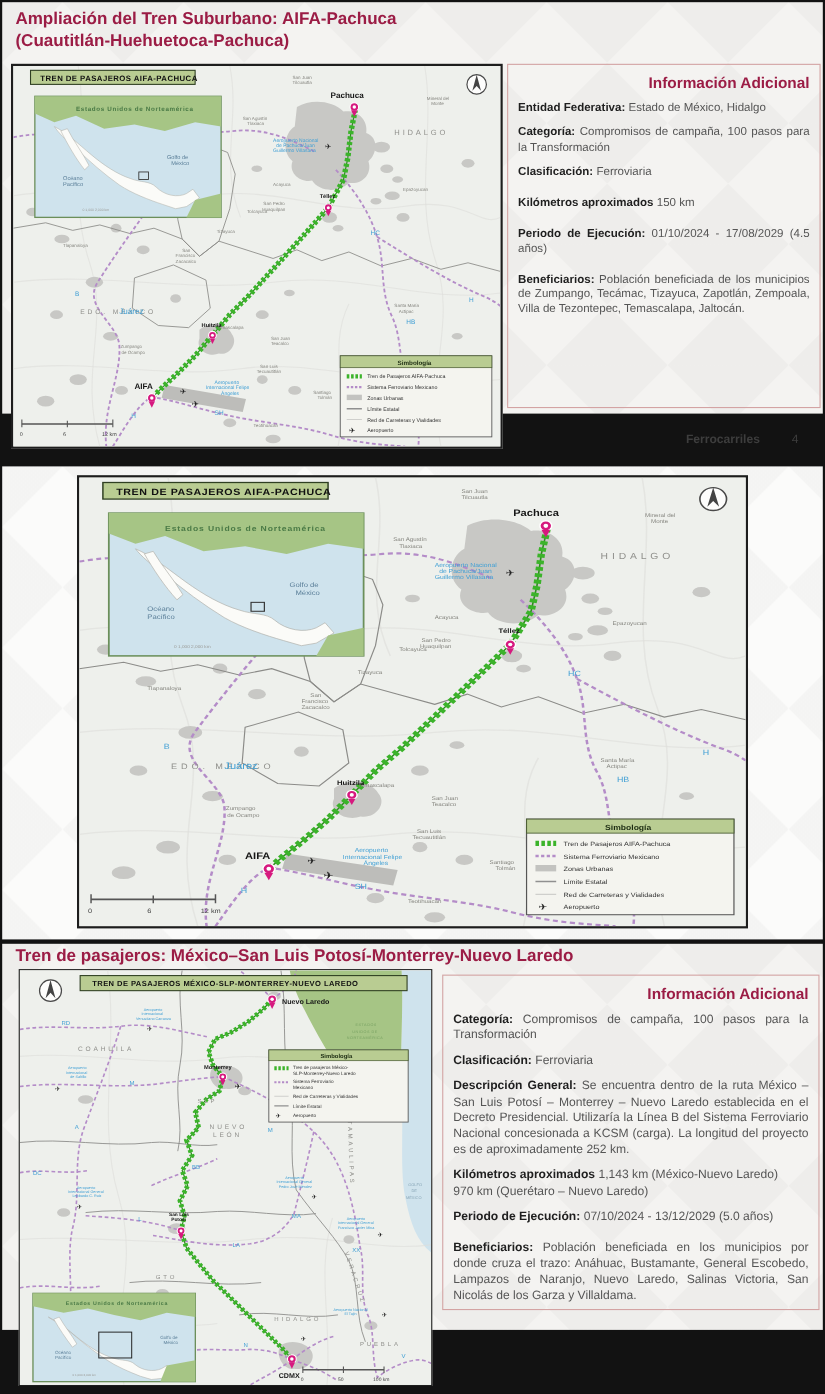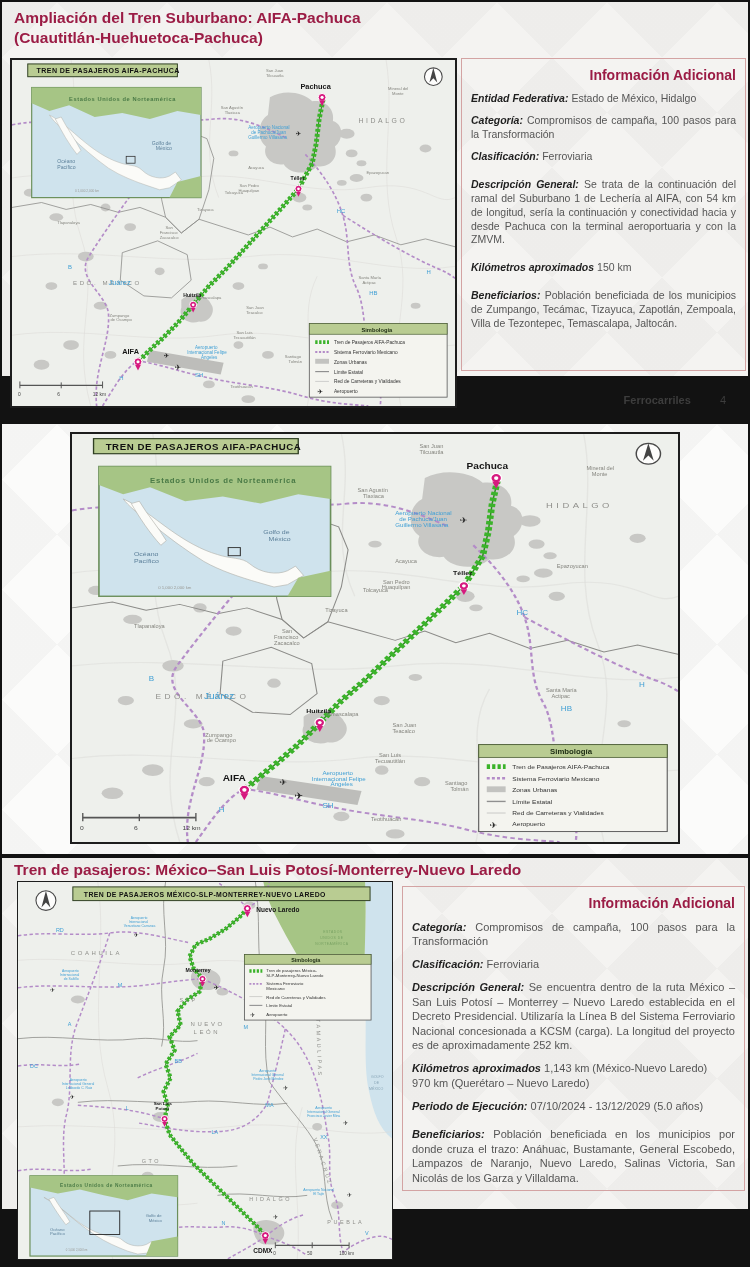--- a/index.html
+++ b/index.html
@@ -20,21 +20,21 @@
   #map1{left:8px;top:56px;width:447px;height:350px;}
   #map2{left:68px;top:8px;width:610px;height:412px;}
   #map3{left:15px;top:23px;width:376px;height:379px;border-width:1px;}
   .map-card svg{display:block;width:100%;height:100%;}
   .info-panel{position:absolute;border:1px solid #d3a3a3;padding:6px 9px 10px 9px;box-sizing:border-box;
     font-size:10.5px;color:#555;}
   #info1{left:459px;top:56px;width:285px;height:313px;}
   #info2{left:400px;top:28px;width:343px;height:305px;font-size:11px;}
   .info-heading{margin:2px 0 4px 0;font-size:14px;font-weight:bold;color:#9b1c45;text-align:right;}
   .info-panel p{margin:8.5px 0;line-height:1.32;text-align:justify;}
-  .info-panel b{color:#1f1f1f;font-style:italic;}
+  .info-panel b{color:#1f1f1f;}
   #info1 p.gap-lg, #info2 p.gap-lg{margin-top:14px;}
   .deck-footer{position:absolute;top:392px;right:22px;font-size:11px;font-weight:normal;color:#3d3d3d;}
   .deck-footer span{margin-left:26px;}
   
   text{font-family:"Liberation Sans",sans-serif;}
   .t-hdr{font-size:7.2px;font-weight:bold;fill:#111;letter-spacing:.4px;}
   .t-state{font-size:7px;fill:#8f8f8b;letter-spacing:2.6px;}
   .t-town{font-size:4.2px;fill:#85857f;}
   .t-blue{font-size:4.6px;fill:#42a0d5;}
   .t-blue-b{font-size:7.5px;fill:#42a0d5;}
@@ -458,22 +458,22 @@
   <div class="map-card" id="map1">
     <svg viewBox="0 0 450 352" preserveAspectRatio="none">
         <use href="#sym-aifa"></use>
       </svg>
   </div>
   <aside class="info-panel" id="info1">
     <h2 class="info-heading">Información Adicional</h2>
     <p><b>Entidad Federativa:</b> <span>Estado de México, Hidalgo</span></p>
     <p><b>Categoría:</b> <span>Compromisos de campaña, 100 pasos para la Transformación</span></p>
     <p><b>Clasificación:</b> <span>Ferroviaria</span></p>
-    <p class="gap-lg"><b>Descripción General:</b> <span>Se trata de la continuación del ramal del Suburbano 1 de Lechería al AIFA, con 54 km de longitud, sería la continuación y conectividad hacia y desde Pachuca con la terminal aeroportuaria y con la ZMVM.</span></p>
     <p class="gap-lg"><b>Kilómetros aproximados</b> <span>150 km</span></p>
+    <p class="gap-lg"><b>Periodo de Ejecución:</b> <span>01/10/2024 - 17/08/2029 (4.5 años)</span></p>
     <p class="gap-lg"><b>Beneficiarios:</b> <span>Población beneficiada de los municipios de Zumpango, Tecámac, Tizayuca, Zapotlán, Zempoala, Villa de Tezontepec, Temascalapa, Jaltocán.</span></p>
   </aside>
   <div class="deck-footer">
     <b>Ferrocarriles</b>
     <span>4</span>
   </div>
 </section>
 
 <section class="slide" id="slide2">
   <div class="map-card" id="map2">

